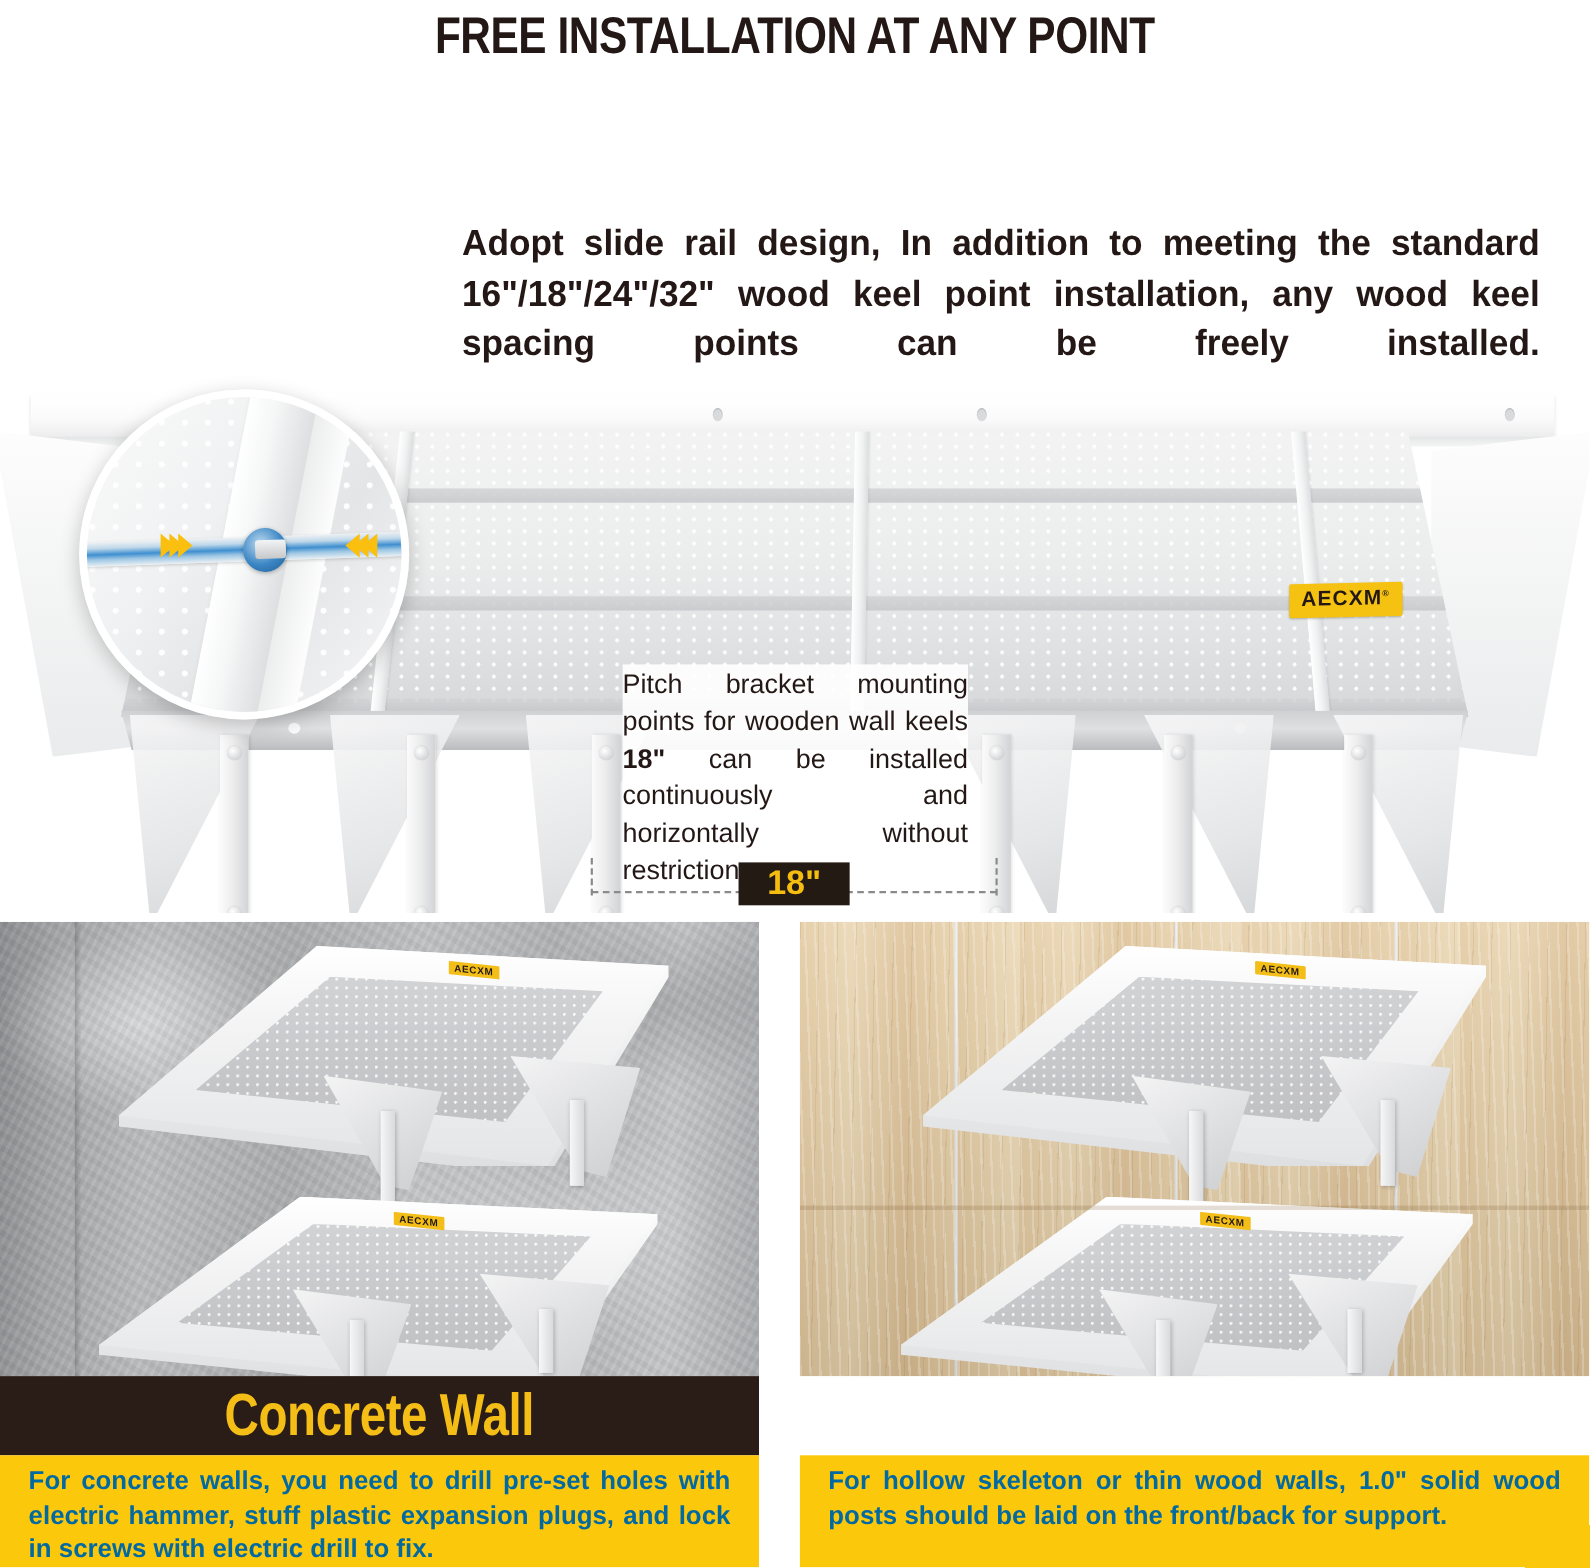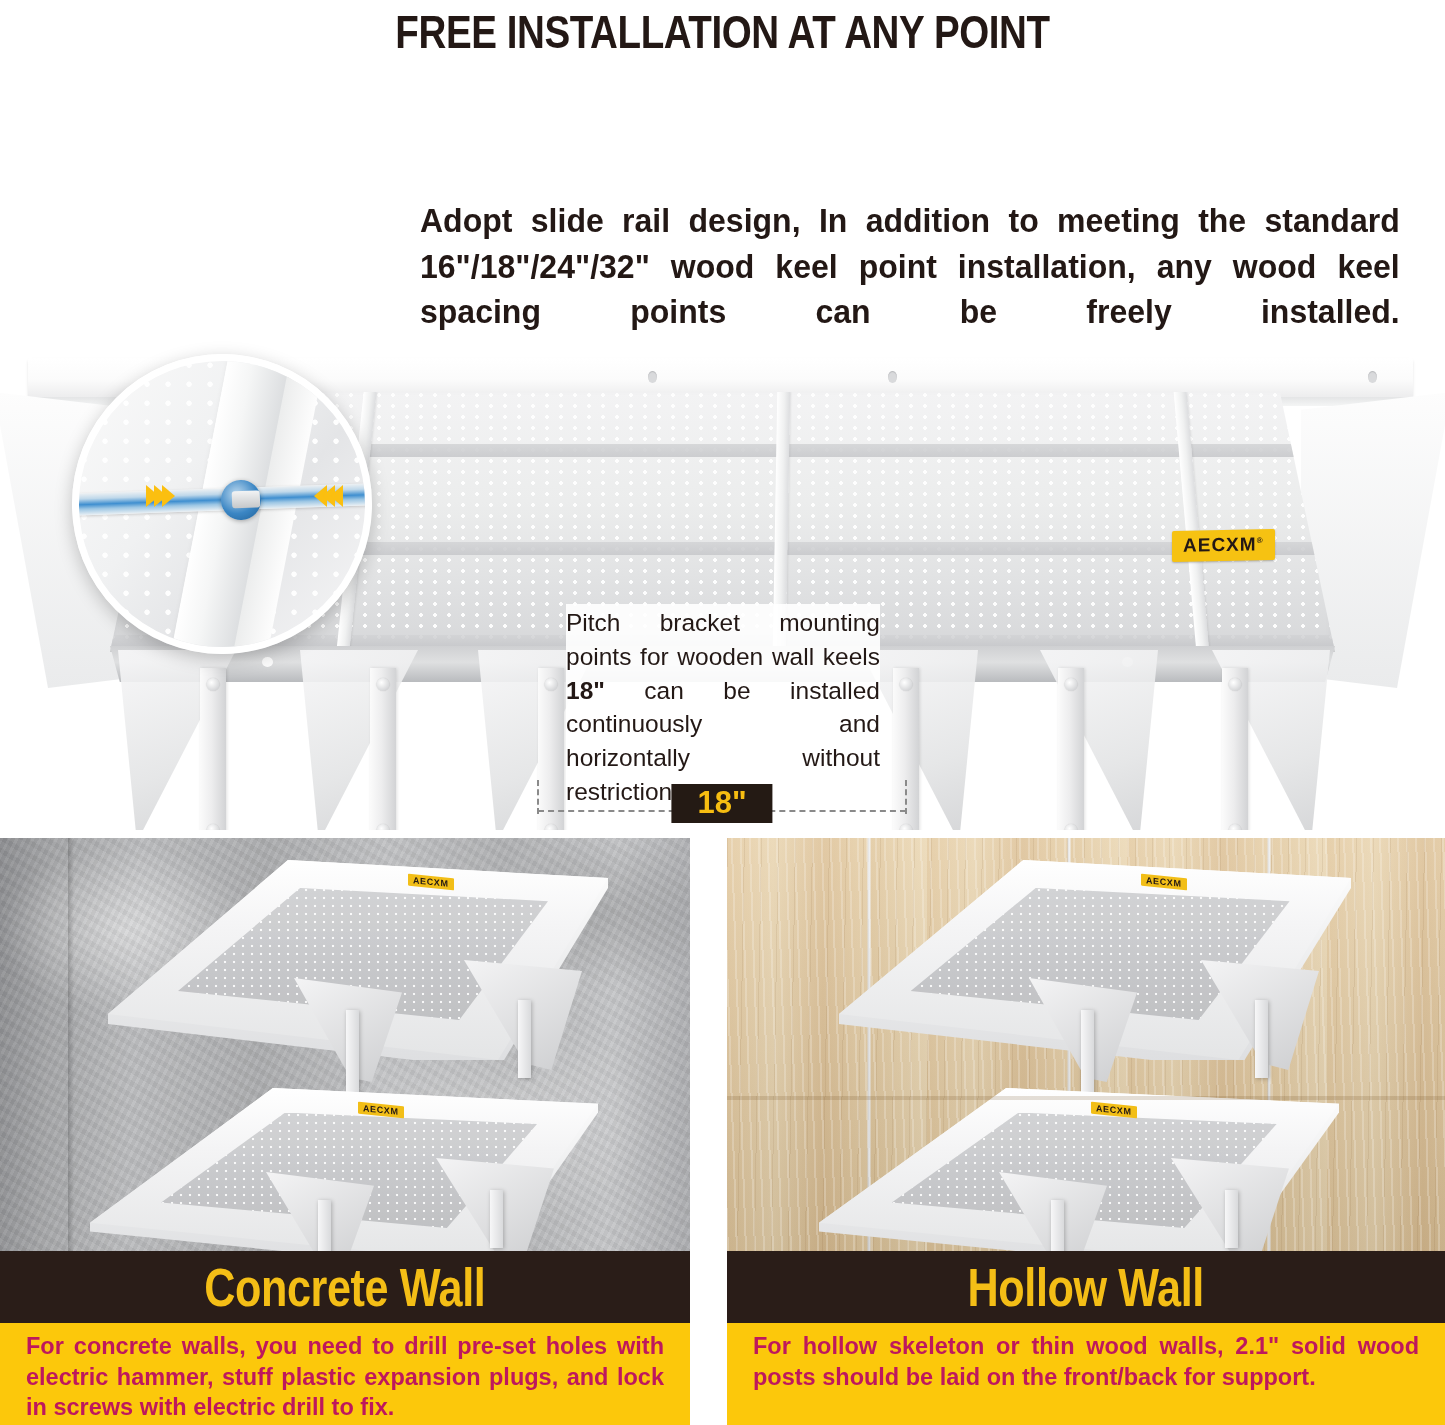--- a/index.html
+++ b/index.html
@@ -308,21 +308,21 @@
   .label-bar span {
     font-size:54px; font-weight:bold; color:#F4BE16;
     transform: scaleX(0.80); white-space:nowrap; letter-spacing:-0.5px;
   }
   .desc-bar {
     position:absolute; left:0; top:485px; width:100%; height:102px;
     background:#FCC80B;
     padding:8px 26px 0 26px;
   }
   .desc-bar p {
-    font-size:23.5px; color:#be185d; line-height:1.30;
+    font-size:23.5px; color:#0369a1; line-height:1.30;
     text-align:justify; text-align-last:left; font-weight:bold;
   }
 </style>
 </head>
 <body>
 
 <div class="page">
 
   <div class="main-title">FREE INSTALLATION AT ANY POINT</div>
 
@@ -477,22 +477,19 @@
           <div class="top"></div>
           <div class="mesh"></div>
           <div class="badge" style="left:272px; top:16px;">AECXM</div>
           <div class="arc" style="left:180px; top:84px; width:108px; height:98px; clip-path:polygon(0% 0%,100% 14%,72% 100%,52% 96%);"></div>
           <div class="arc" style="left:352px; top:70px; width:118px; height:104px; clip-path:polygon(0% 0%,100% 10%,74% 100%,52% 94%);"></div>
           <div class="leg" style="left:232px; top:112px; height:62px;"></div>
           <div class="leg" style="left:406px; top:102px; height:58px;"></div>
         </div>
       </div>
 
-      <div class="label-bar">
-        <span>Hollow Wall</span>
-      </div>
       <div class="desc-bar">
-        <p>For hollow skeleton or thin wood walls, 2.1" solid wood posts should be laid on the front/back for support.</p>
+        <p>For hollow skeleton or thin wood walls, 1.0" solid wood posts should be laid on the front/back for support.</p>
       </div>
     </div>
   </div>
 
 </div>
 
 </body></html>

